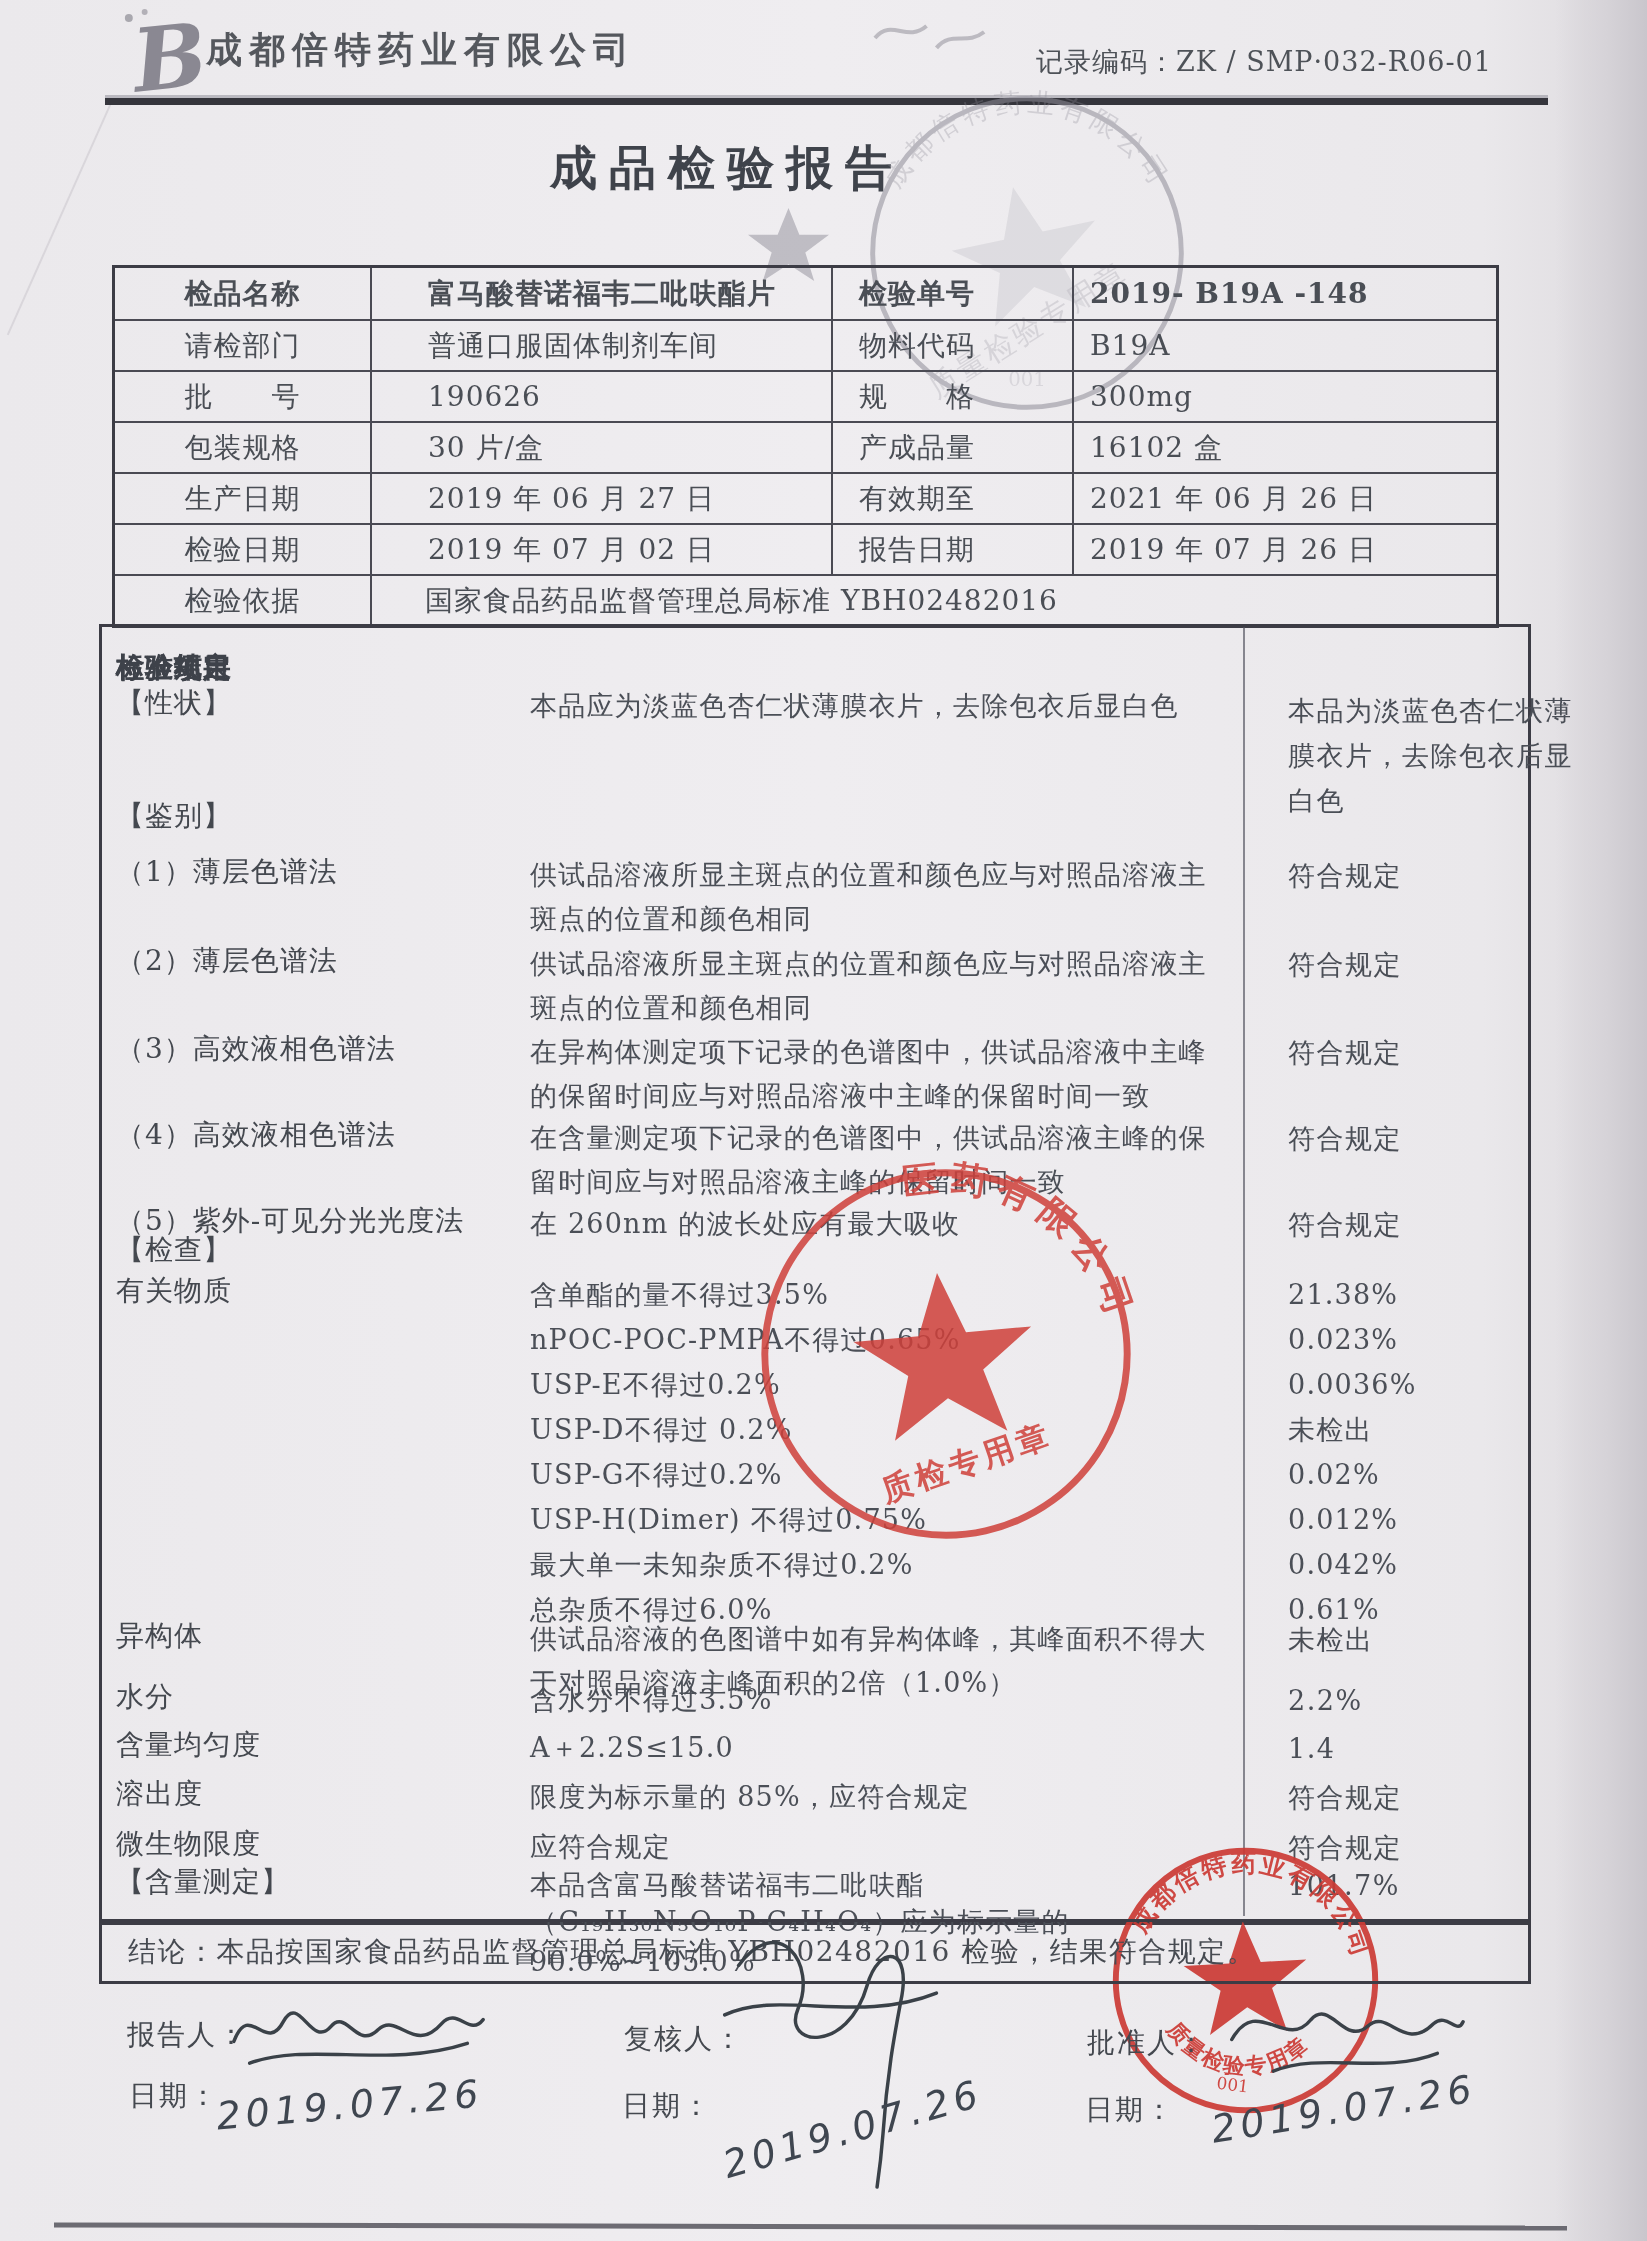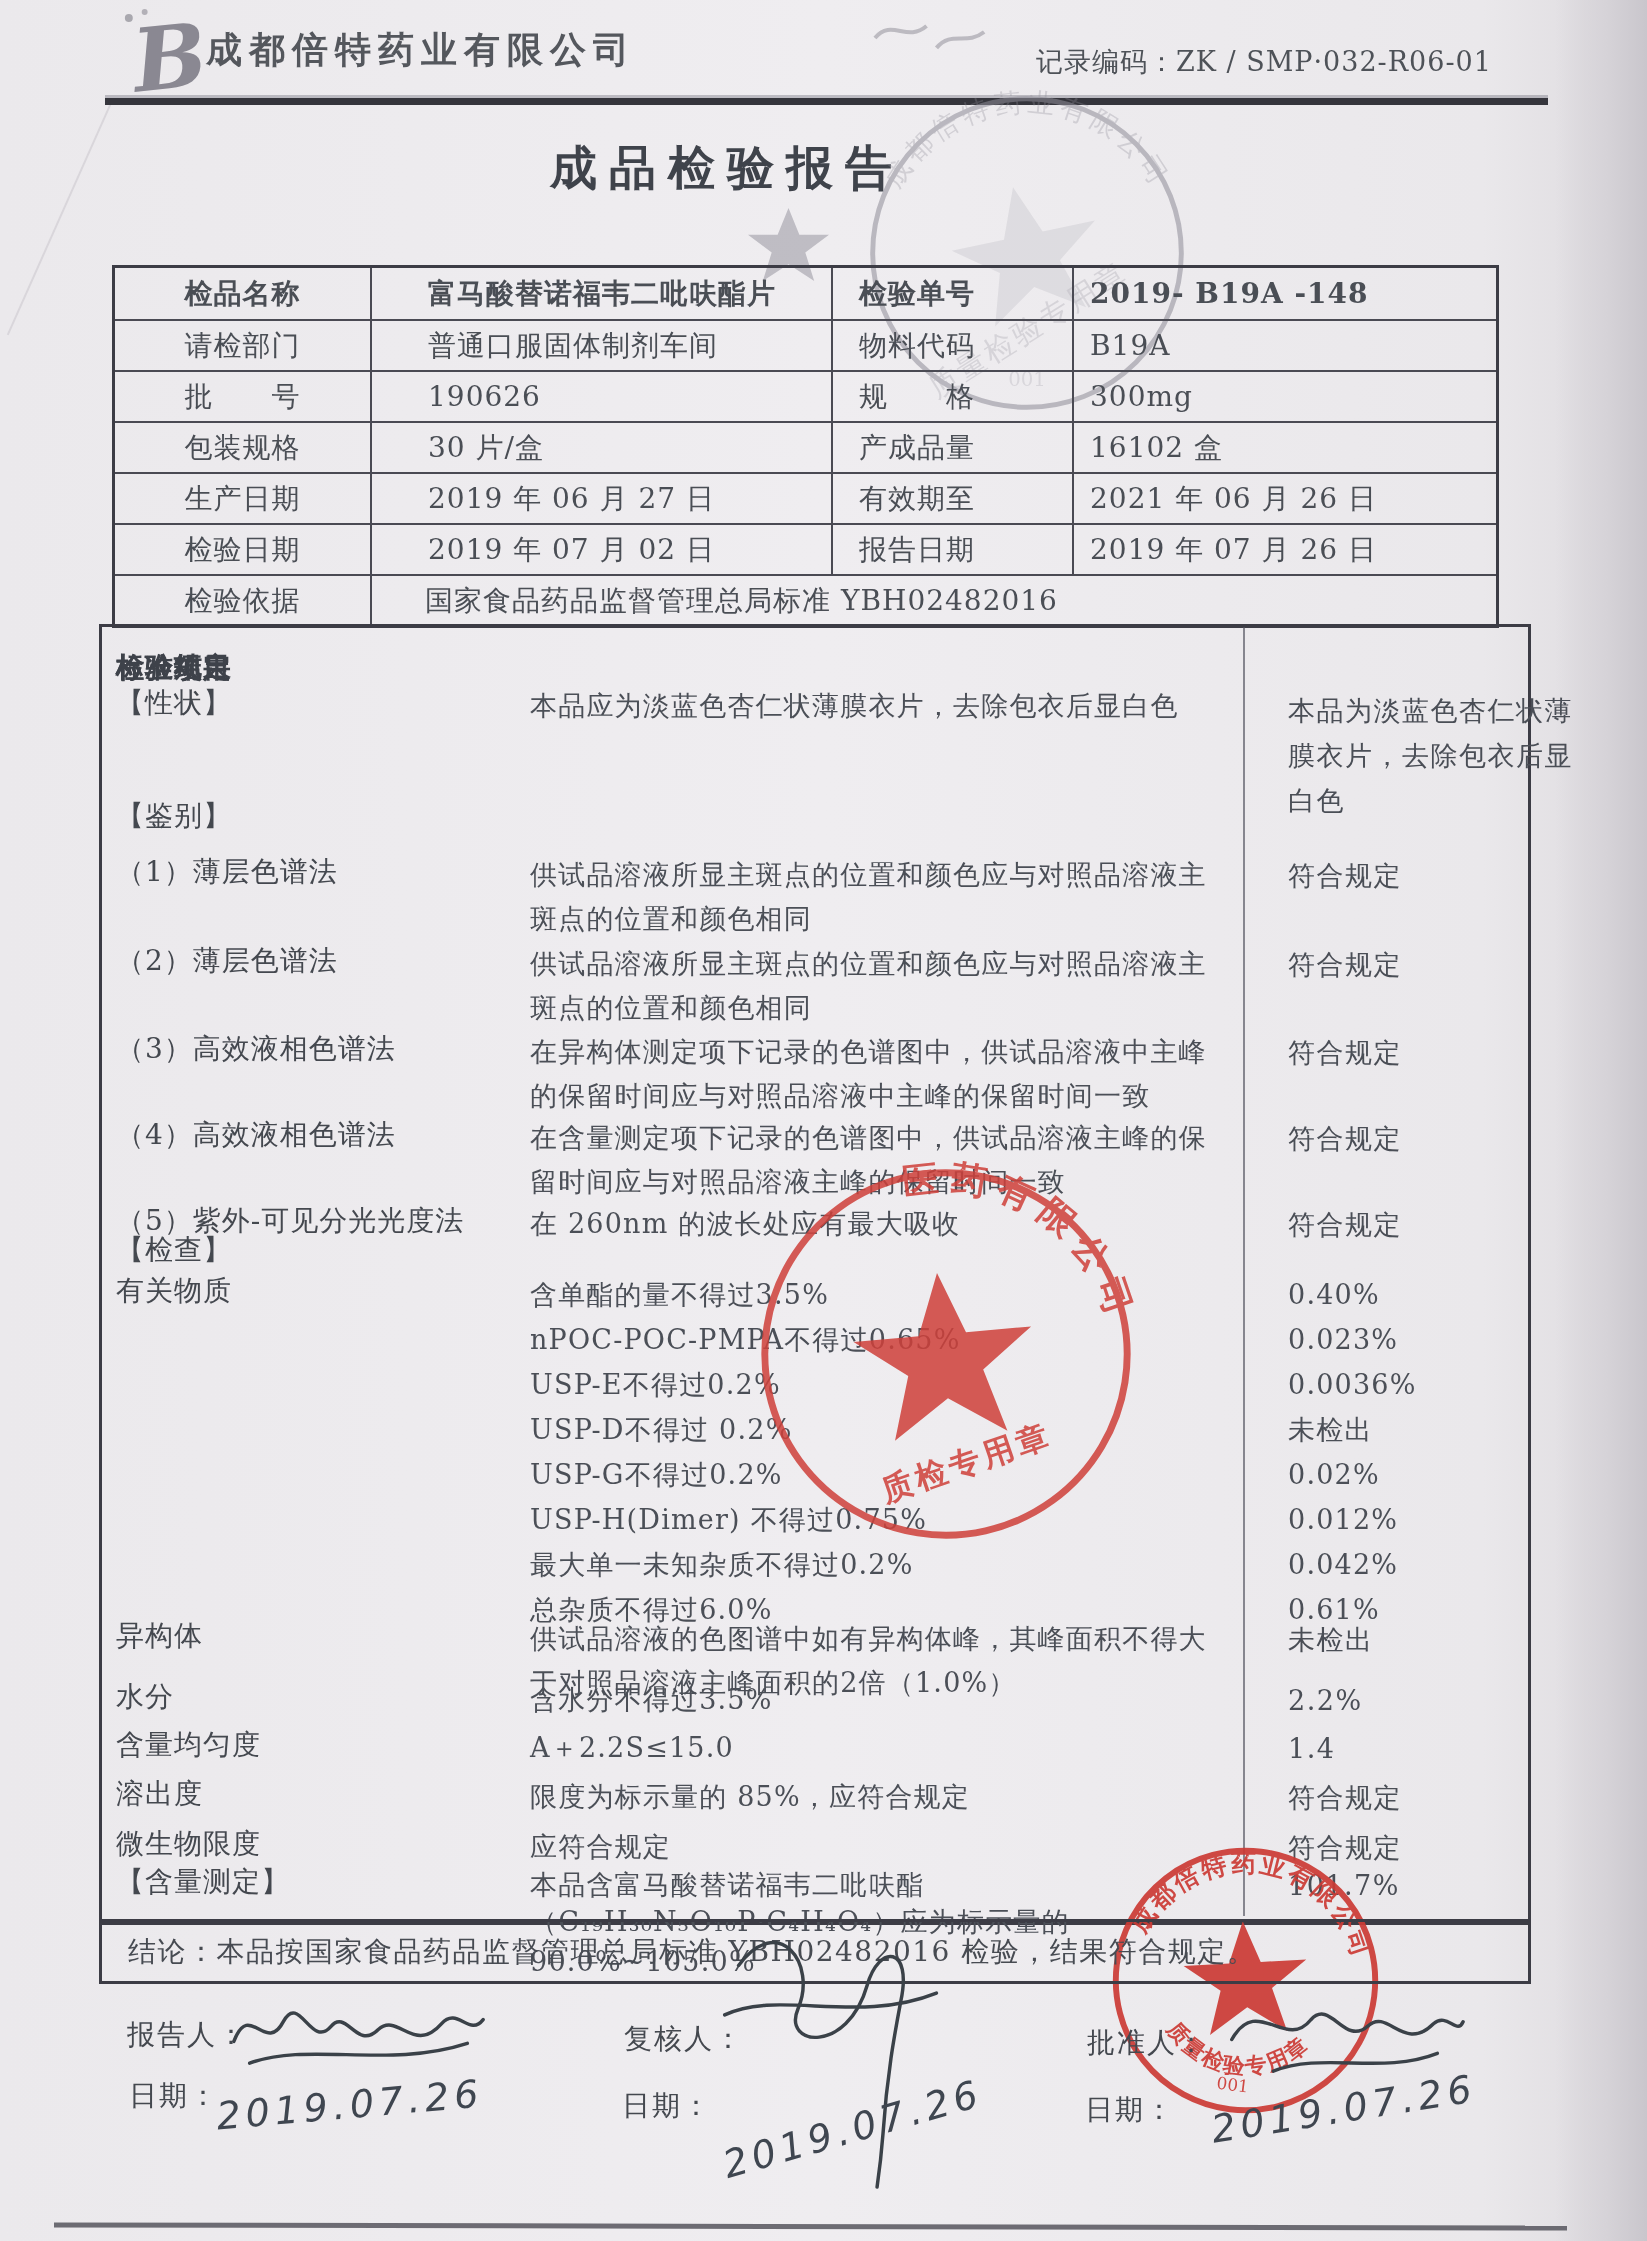--- a/index.html
+++ b/index.html
@@ -158,21 +158,21 @@
   <div class="abs lab" style="top:575px">（5）紫外-可见分光光度法</div>
   <div class="abs std" style="top:575px">在 260nm 的波长处应有最大吸收</div>
   <div class="abs res" style="top:575px">符合规定</div>
 
   <div class="abs lab" style="top:604px">【检查】</div>
 
   <div class="abs lab" style="top:645px">有关物质</div>
   <div class="abs" style="left:428px;top:645px;color:#4b4f57">
     <div class="sub-row">
         <div class="sub-std">含单酯的量不得过3.5%</div>
-        <div>0.40%</div>
+        <div>21.38%</div>
       </div>
     <div class="sub-row">
         <div class="sub-std">nPOC-POC-PMPA不得过0.65%</div>
         <div>0.023%</div>
       </div>
     <div class="sub-row">
         <div class="sub-std">USP-E不得过0.2%</div>
         <div>0.0036%</div>
       </div>
     <div class="sub-row">

